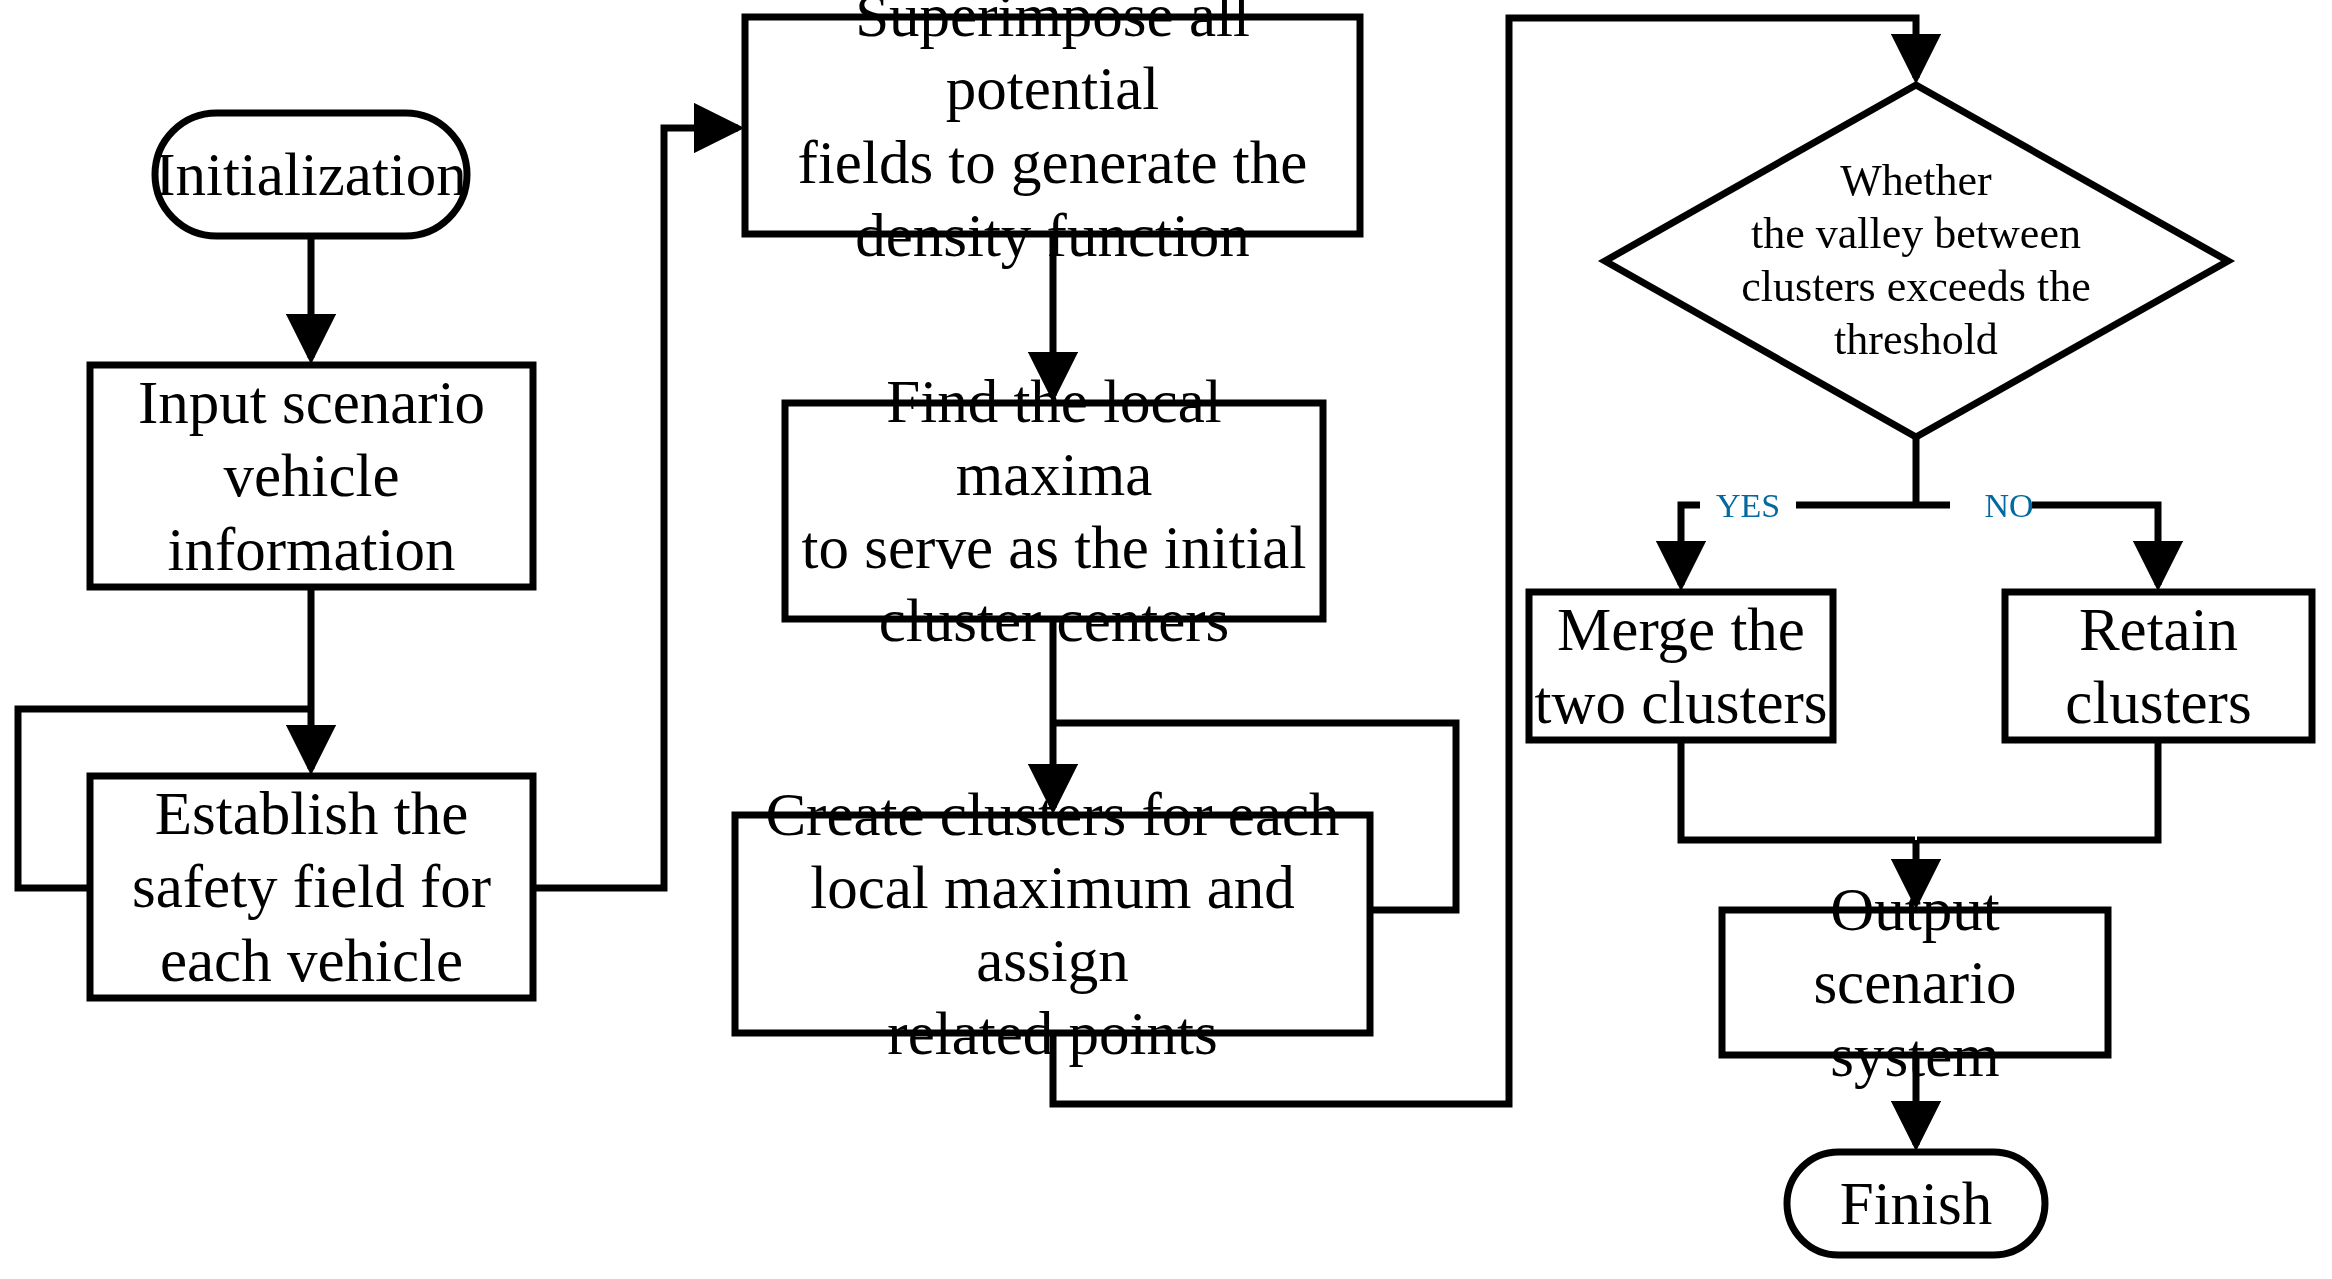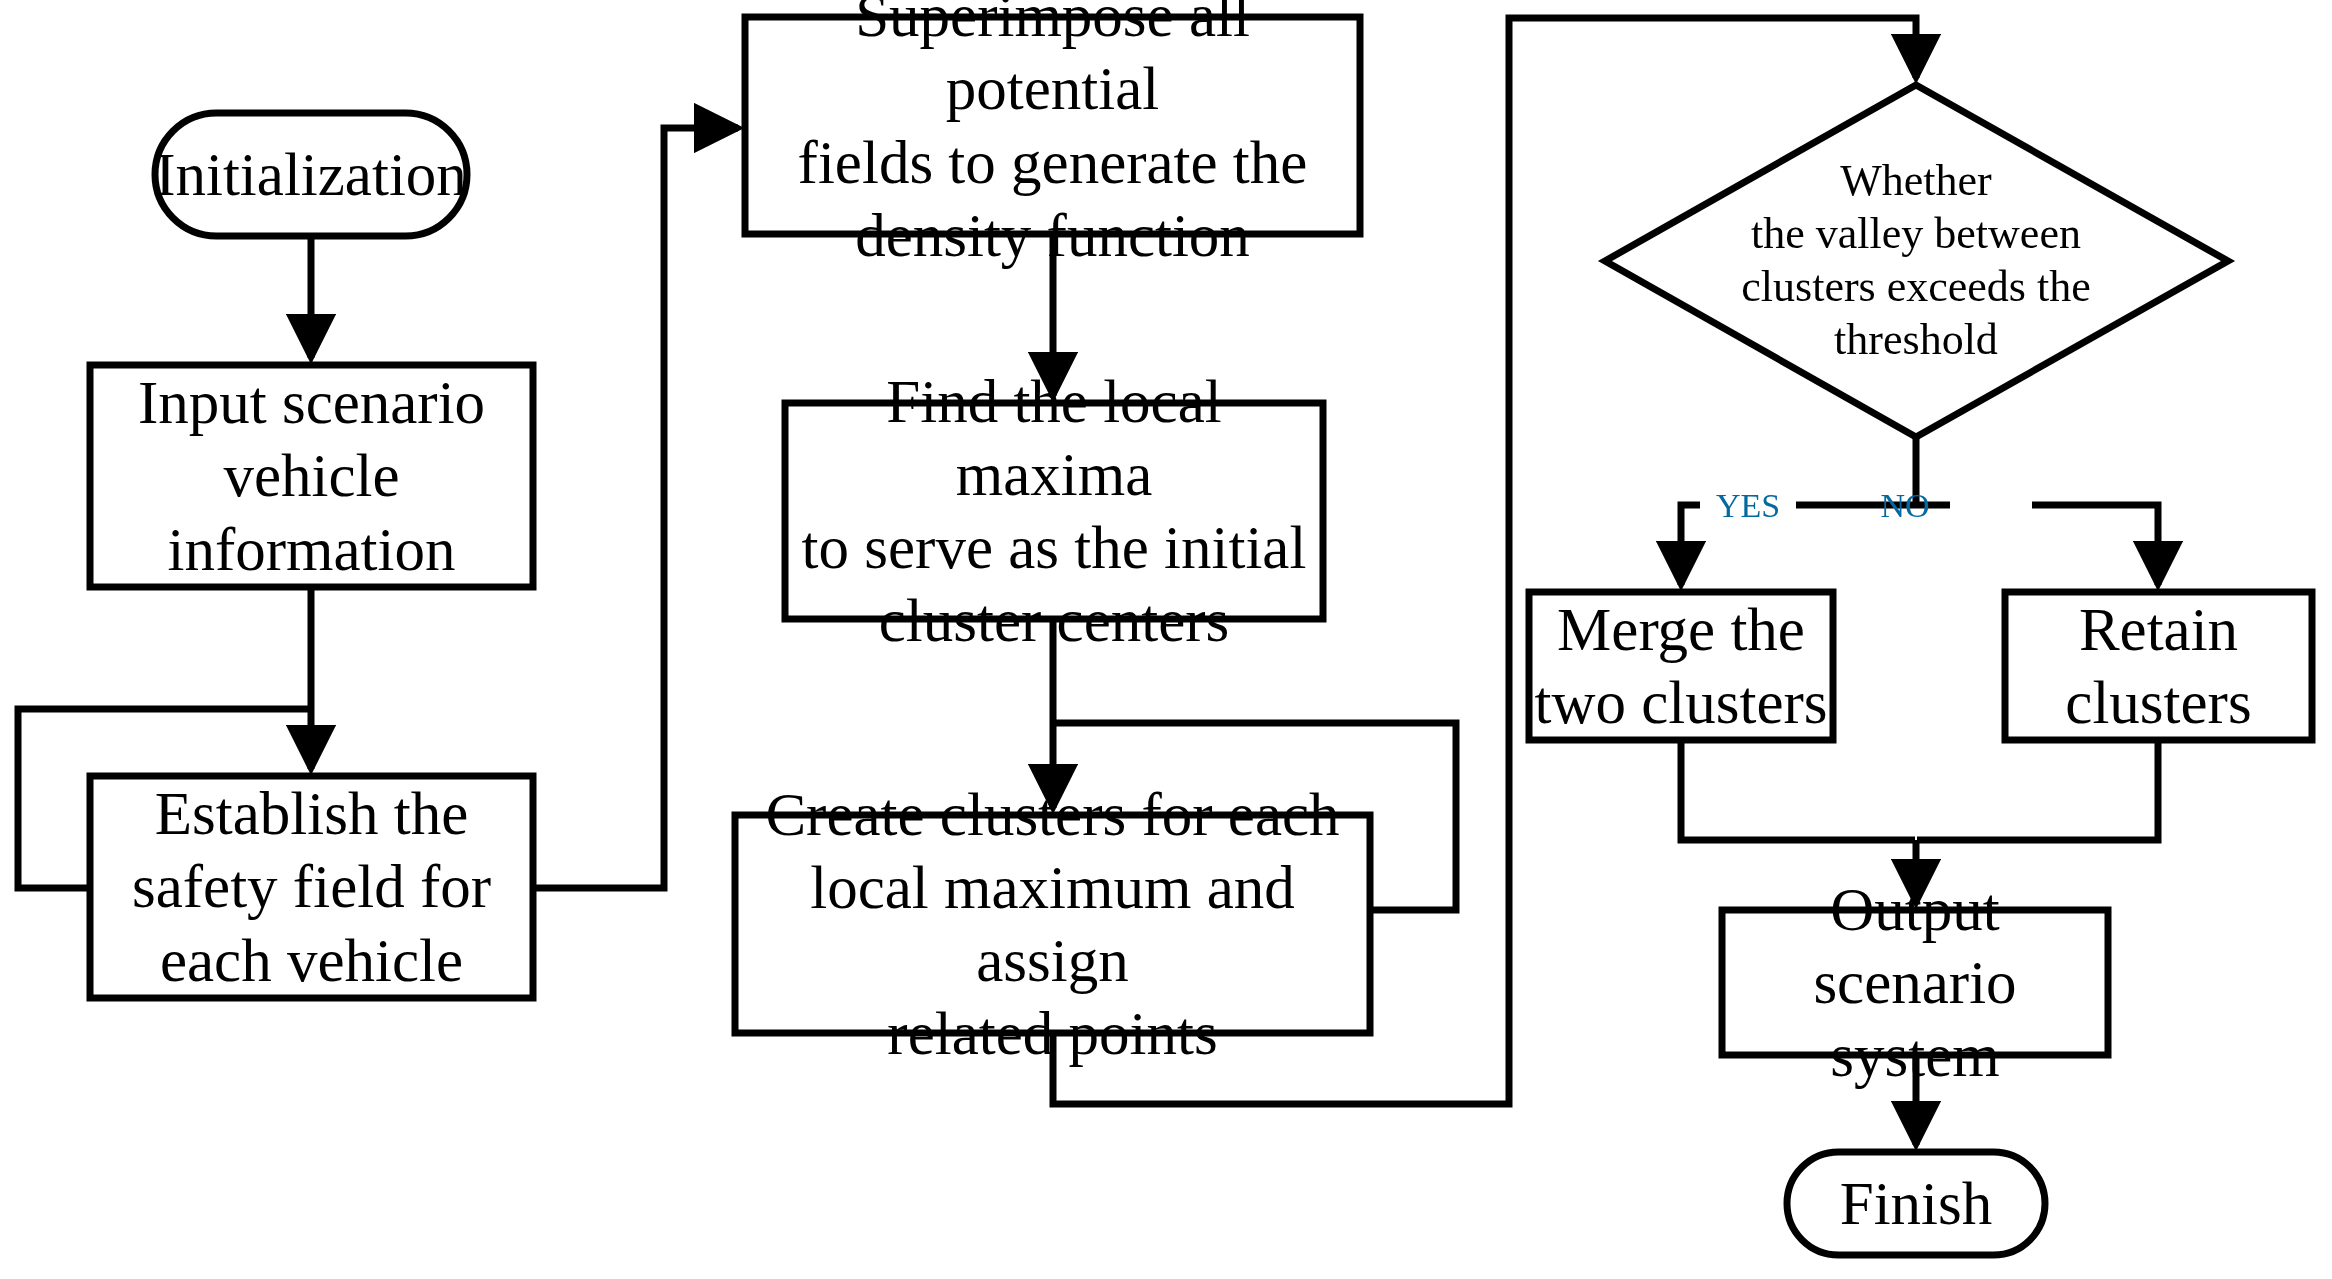--- a/index.html
+++ b/index.html
@@ -151,15 +151,15 @@
   <div class="node-label fs-46" style="left:2005px; top:592px; width:307px; height:148px;">Retain
 clusters</div>
 
   <div class="node-label fs-46" style="left:1722px; top:910px; width:386px; height:145px;">Output scenario
 system</div>
 
   <div class="node-label fs-46" style="left:1787px; top:1152px; width:258px; height:103px;">Finish</div>
 
   <div class="edge-label fs-34" style="left:1700px; top:487px; width:96px;">YES</div>
 
-  <div class="edge-label fs-34" style="left:1864px; top:487px; width:82px;font-family:Liberation Serif, serif;">NO</div>
+  <div class="edge-label fs-34" style="left:1968px; top:487px; width:82px;font-family:Liberation Serif, serif;">NO</div>
 
 </div>
 
 </body></html>

